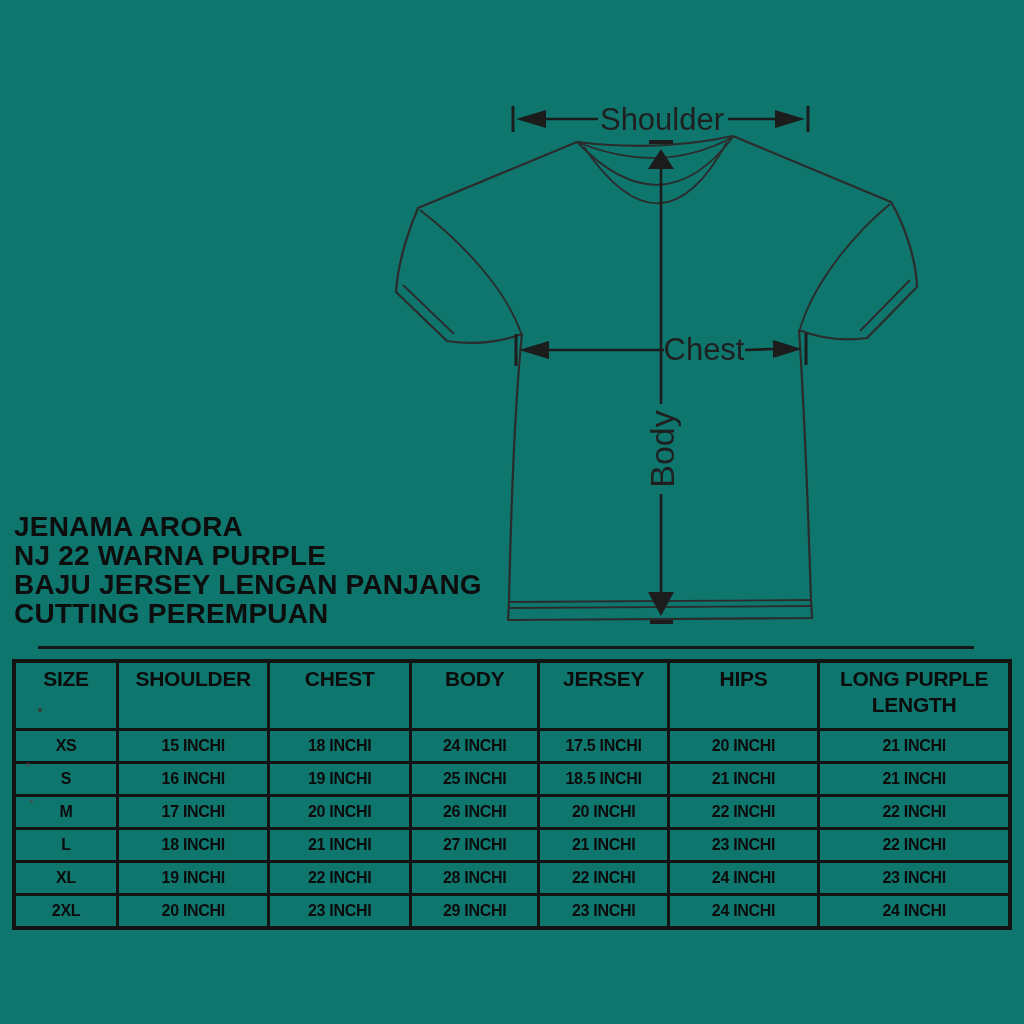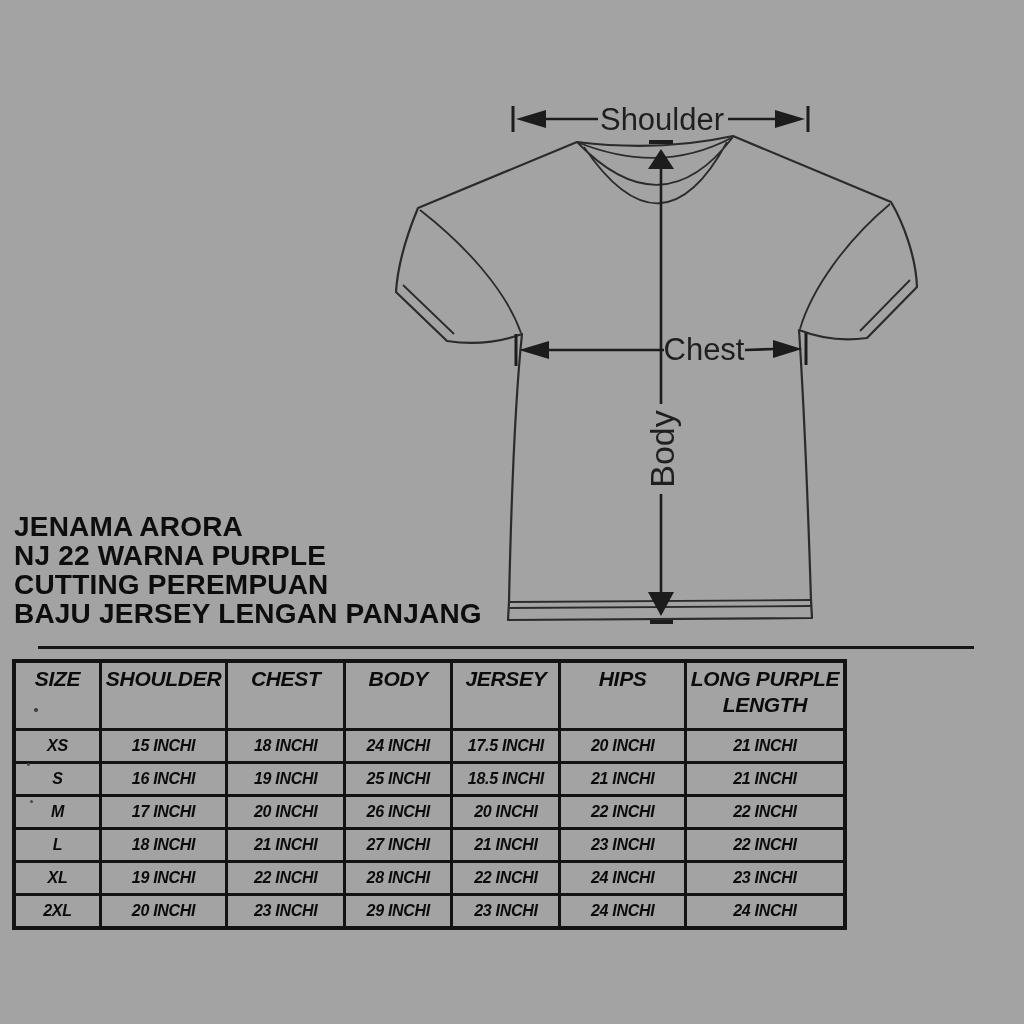--- a/index.html
+++ b/index.html
@@ -1,40 +1,40 @@
 <!DOCTYPE html>
 <html><head>
 <meta charset="utf-8">
 <style>
   html,body{margin:0;padding:0;background:#fff;}
   #page{
-    position:relative;width:1024px;height:1024px;background:#a3a3a3;
+    position:relative;width:1024px;height:1024px;background:#0f766e;
     font-family:"Liberation Sans","DejaVu Sans",sans-serif;overflow:hidden;color:#111;
   }
   
   #diagram-svg{position:absolute;left:0;top:0;}
   .shirt-line{fill:none;stroke:#2b2b2b;stroke-width:2.2;stroke-linejoin:round;stroke-linecap:round;}
   .seam-line{fill:none;stroke:#2b2b2b;stroke-width:1.8;}
   .dim-line{fill:none;stroke:#1c1c1c;stroke-width:2.6;}
   .dim-bar{fill:none;stroke:#1c1c1c;stroke-width:3;}
   .dim-head{fill:#1c1c1c;stroke:none;}
   .dim-label{fill:#1f1f1f;font-family:"Liberation Sans","DejaVu Sans",sans-serif;font-weight:400;}
   
   #title-block{
     position:absolute;left:14px;top:512px;width:494px;text-align:left;
     font-weight:bold;font-size:28px;line-height:29px;color:#0d0d0d;letter-spacing:0.2px;
     white-space:nowrap;
   }
   
   #table-top-rule{position:absolute;left:38px;top:646px;width:936px;height:3px;background:#161616;}
   
   #size-table{
-    position:absolute;left:12px;top:659px;width:835px;
+    position:absolute;left:12px;top:659px;width:1000px;
     border-collapse:collapse;table-layout:fixed;
-    font-weight:bold;color:#0b0b0b;letter-spacing:-0.3px;font-style:italic;
+    font-weight:bold;color:#0b0b0b;letter-spacing:-0.3px;
   }
   #size-table th,#size-table td{
     border:3px solid #131313;text-align:center;padding:0;overflow:hidden;
   }
   #size-table{border:4px solid #131313;}
   #size-table th{
     height:62px;vertical-align:top;font-size:21px;line-height:26px;padding-top:3px;
     position:relative;
   }
   #size-table td{height:30px;vertical-align:middle;font-size:16px;}
@@ -109,22 +109,22 @@
       <text class="dim-label" transform="translate(674,449) rotate(-90)" x="0" y="0" font-size="34" text-anchor="middle">Body</text>
       <path class="dim-line" d="M 661,494 L 661,594"></path>
       <polygon class="dim-head" points="661,616 648,592 674,592"></polygon>
       <rect class="dim-head" x="650" y="620" width="23" height="4"></rect>
     </g>
   </svg>
 
   <div id="title-block">
     <div>JENAMA ARORA</div>
     <div>NJ 22 WARNA PURPLE</div>
+    <div>BAJU JERSEY LENGAN PANJANG</div>
     <div>CUTTING PEREMPUAN</div>
-    <div>BAJU JERSEY LENGAN PANJANG</div>
   </div>
 
   <div id="table-top-rule"></div>
 
   <table id="size-table">
     <colgroup>
       <col style="width:10.4%">
         <col style="width:15.2%">
         <col style="width:14.2%">
       <col style="width:12.9%">

